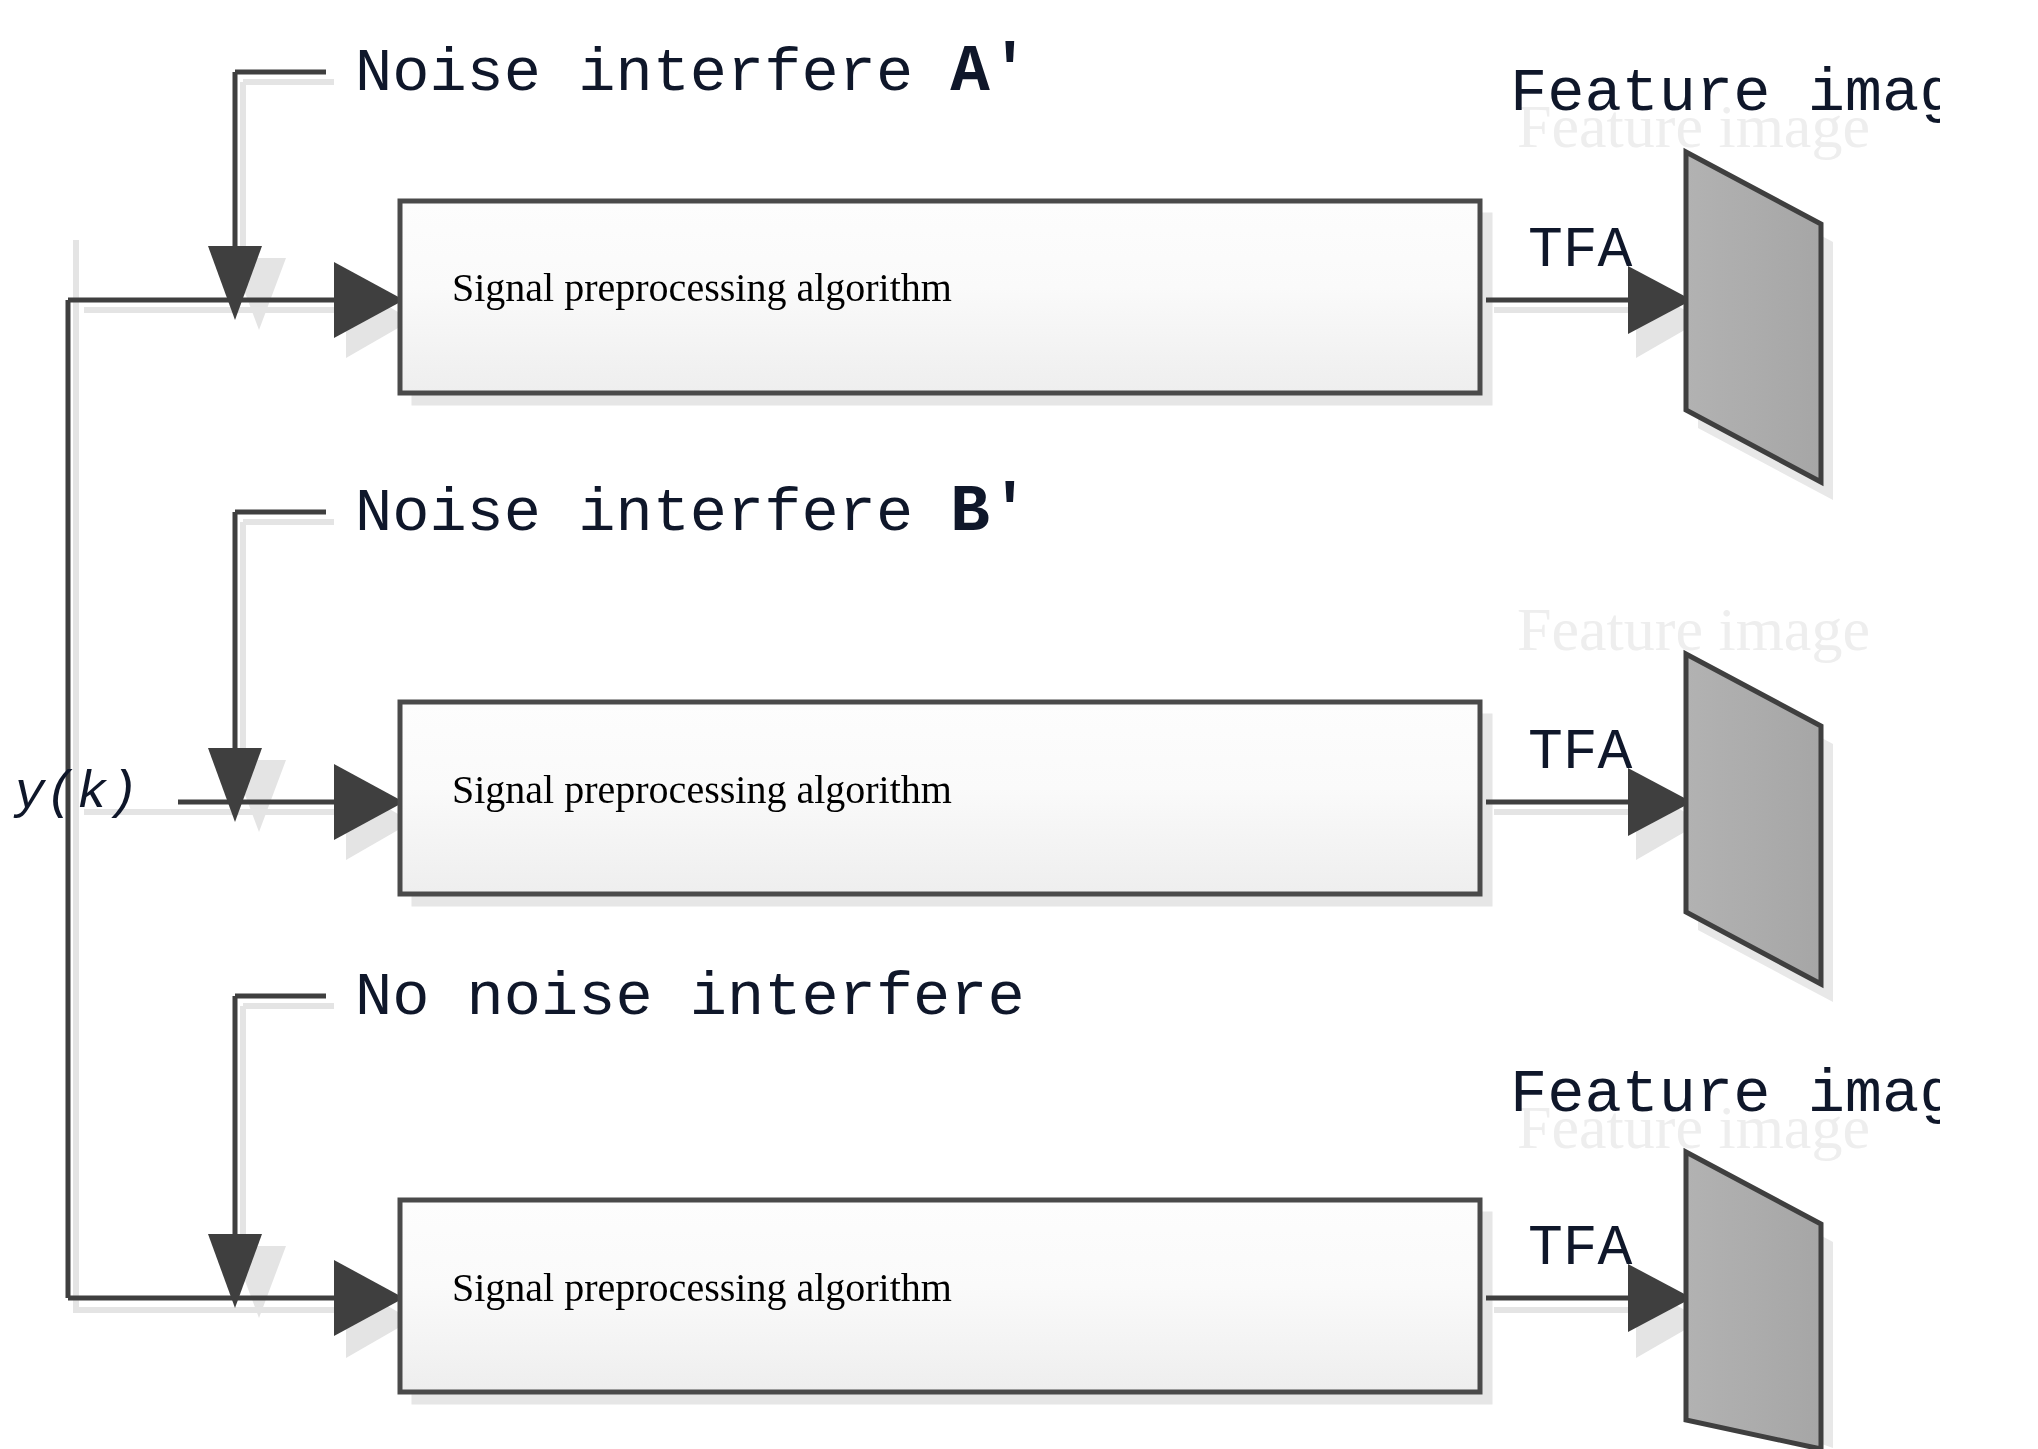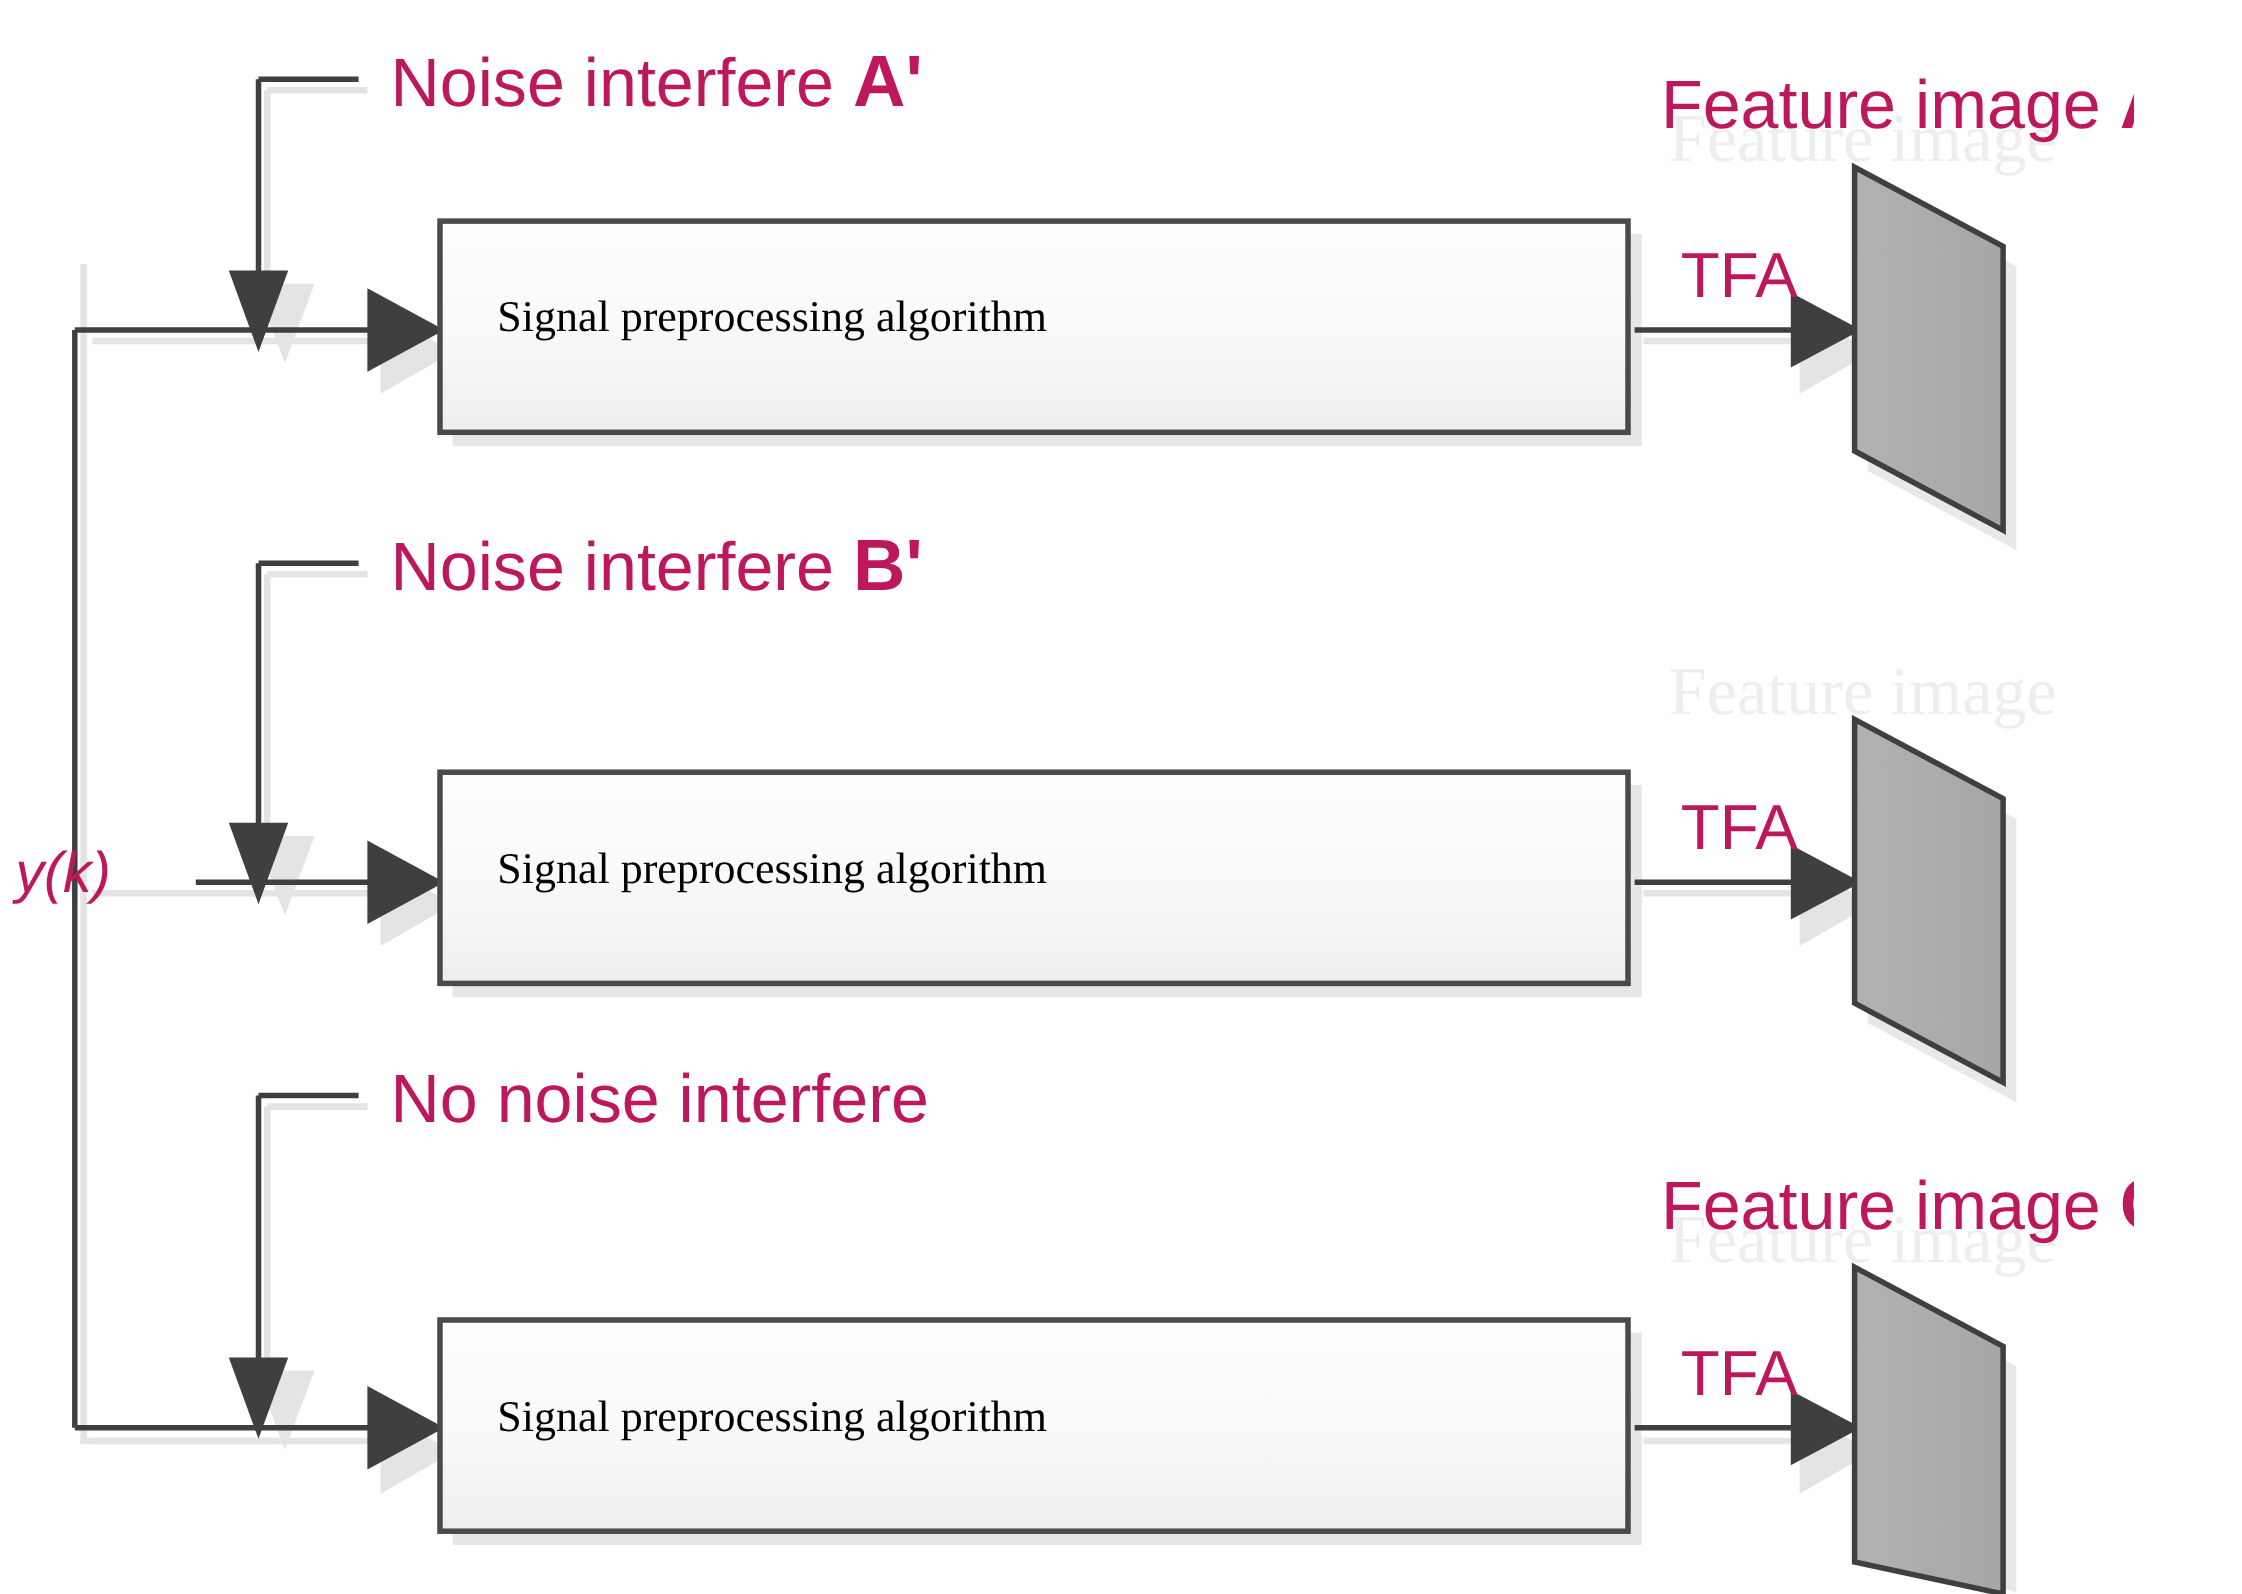--- a/index.html
+++ b/index.html
@@ -19,22 +19,22 @@
   }
   svg.canvas {
     position: absolute;
     inset: 0;
     width: 2038px;
     height: 1449px;
     display: block;
   }
   .lbl {
     position: absolute;
-    font-family: Liberation Sans, sans-serif;
-    color: #be185d;
+    font-family: Liberation Mono, monospace;
+    color: #0f172a;
     white-space: nowrap;
     line-height: 1;
     text-align: center;
   }
   .lbl-noise   { font-size: 62px; }
   .lbl-feature { font-size: 62px; }
   .lbl-tfa     { font-size: 58px; margin-left: 16px; }
   .lbl-yk      { font-size: 52px; font-style: italic; }
   .suffix-bold { font-weight: bold; font-size: 66px; }
   .ghost {

